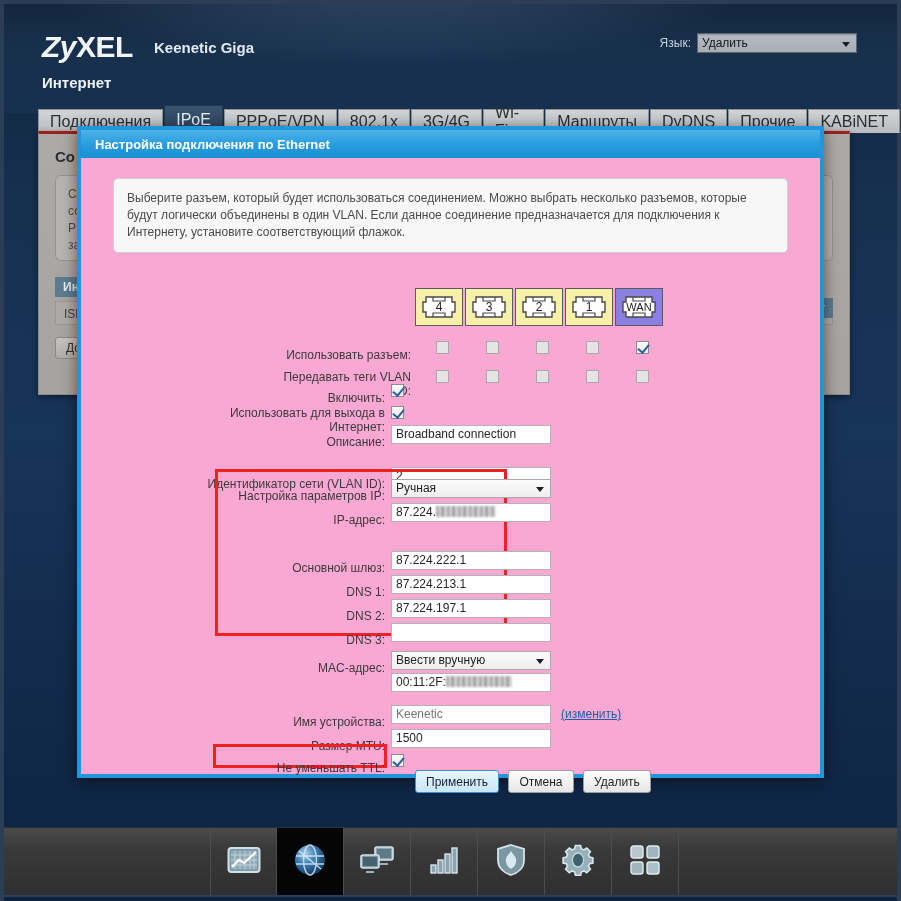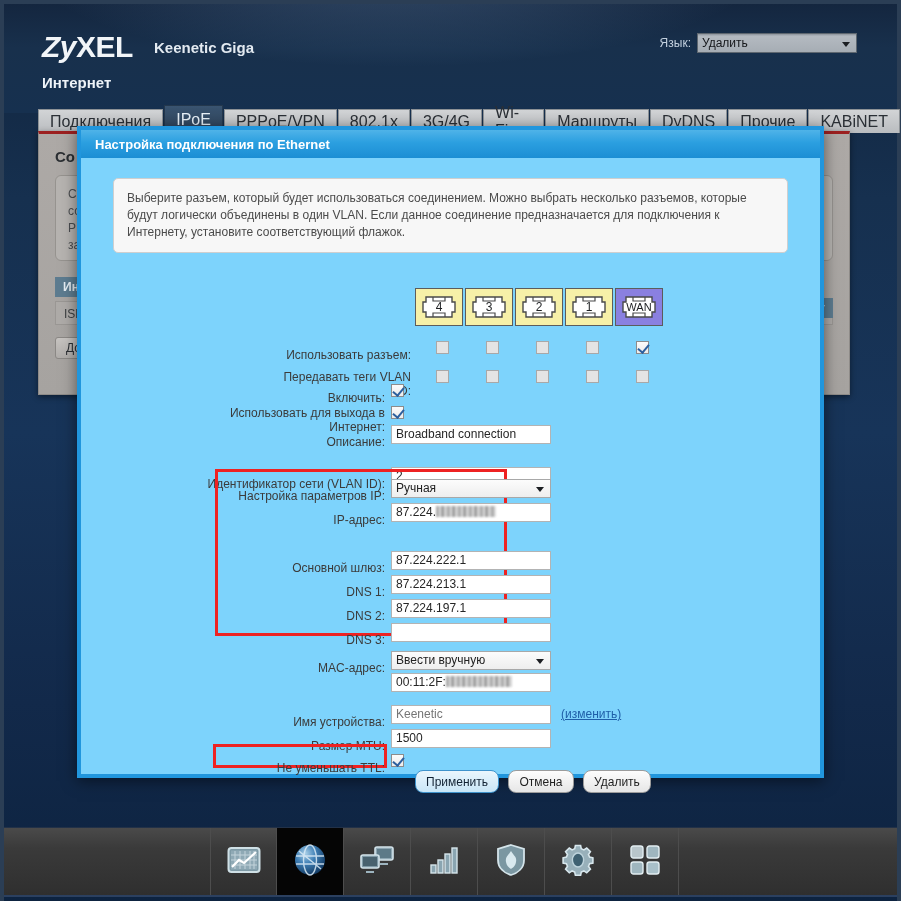--- a/index.html
+++ b/index.html
@@ -136,21 +136,21 @@
     font-size: 12px; color: #2b2f33;
     background: linear-gradient(180deg,#c7c4c1 0%,#b0adaa 100%);
     border: 1px solid #8b8885; border-radius: 3px;
     padding: 3px 10px;
   }
 
   
   #modal {
     position: absolute; left: 77px; top: 126px;
     width: 747px; height: 652px;
-    background: #7dd3fc;
+    background: #f9a8d4;
     border: 4px solid #2196dd;
     box-shadow: 0 3px 14px rgba(0,0,0,.5);
   }
   #modal-titlebar {
     height: 28px;
     background: linear-gradient(180deg,#4fb3e8 0%, #2b9fe0 45%, #1b8ed4 100%);
     display: flex; align-items: center;
     padding-left: 14px;
   }
   #modal-title { font-size: 13px; font-weight: bold; color: #ffffff; }
@@ -275,21 +275,21 @@
   }
 
   
   #btnrow {
     position: absolute; left: 334px; top: 612px;
     display: flex; gap: 9px;
   }
   .btn {
     height: 23px; min-width: 66px;
     font-size: 12px; color: #1f1f1f;
-    border: 1px solid #9c9c9c; border-radius: 8px;
+    border: 1px solid #9c9c9c; border-radius: 3px;
     background: linear-gradient(180deg,#fdfdfd 0%, #e6e6e6 100%);
     display: flex; align-items: center; justify-content: center;
     padding: 0 10px;
   }
   .btn.primary {
     border-color: #3f93cc;
     background: linear-gradient(180deg,#eaf6fd 0%, #c9e6f7 100%);
     color: #123;
   }
 

